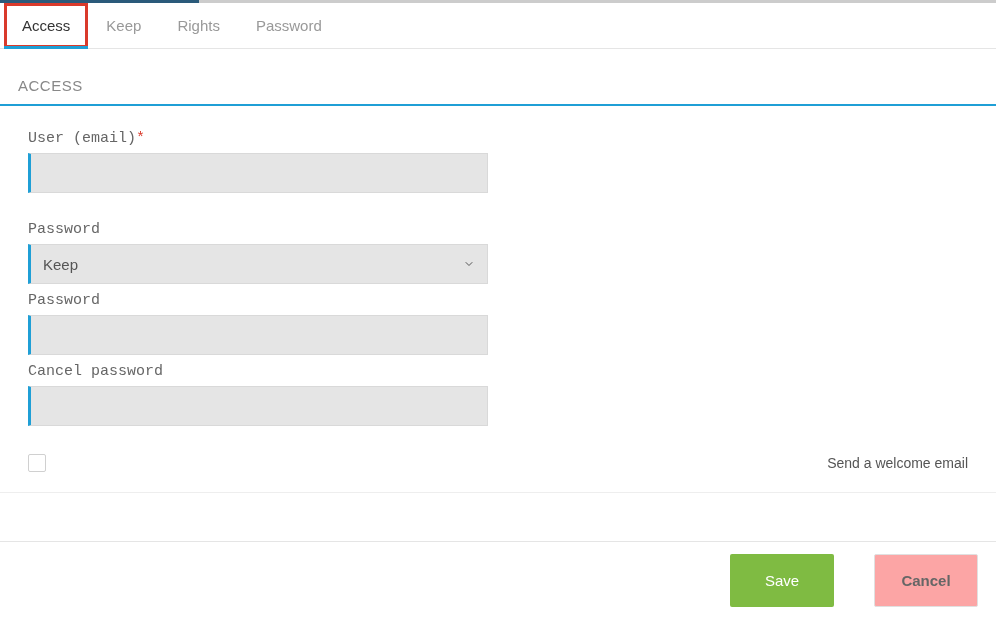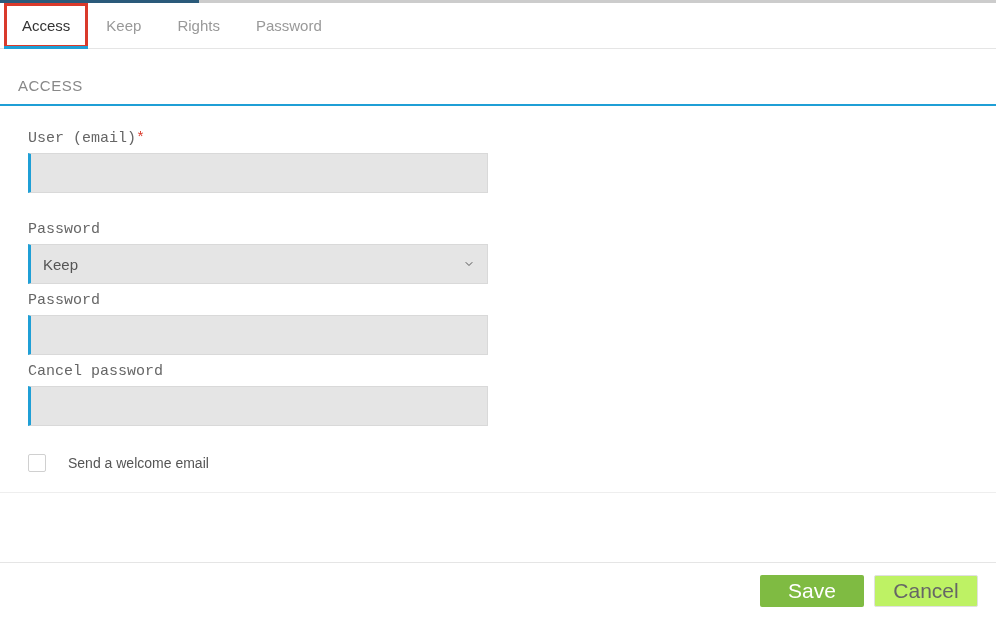--- a/index.html
+++ b/index.html
@@ -94,20 +94,21 @@
     .chevron {
       width: 12px;
       height: 12px;
       flex-shrink: 0;
     }
     .checkbox-row {
       display: flex;
       align-items: center;
       gap: 22px;
       margin-top: 12px;
+      justify-content: space-between;
     }
     .checkbox-box {
       width: 18px;
       height: 18px;
       border: 1px solid #d0d0d0;
       border-radius: 2px;
       background: #fff;
       cursor: pointer;
     }
     .footer {
@@ -115,35 +116,37 @@
       bottom: 0; left: 0; right: 0;
       border-top: 1px solid #e5e5e5;
       padding: 12px 18px;
       display: flex;
       justify-content: flex-end;
       gap: 10px;
       background: #fff;
     }
     .btn {
       min-width: 104px;
-      height: 32px;
+      height: 53px;
       border: none;
-      font-size: 21px;
+      font-size: 15px;
       cursor: pointer;
       border-radius: 2px;
+      margin-left: 30px;
     }
     .btn-primary {
       background: #7fbb42;
       color: #fff;
       font-weight: 500;
     }
     .btn-secondary {
-      background: #bef264;
+      background: #fca5a5;
       color: #666;
       border: 1px solid #e0e0e0;
+      font-weight: bold;
     }
   </style>
 </head>
 <body>
 
 <div class="top-bar"></div>
 
 <div class="tabs">
   <div class="tab active highlighted">Access</div>
   <div class="tab">Keep</div>

